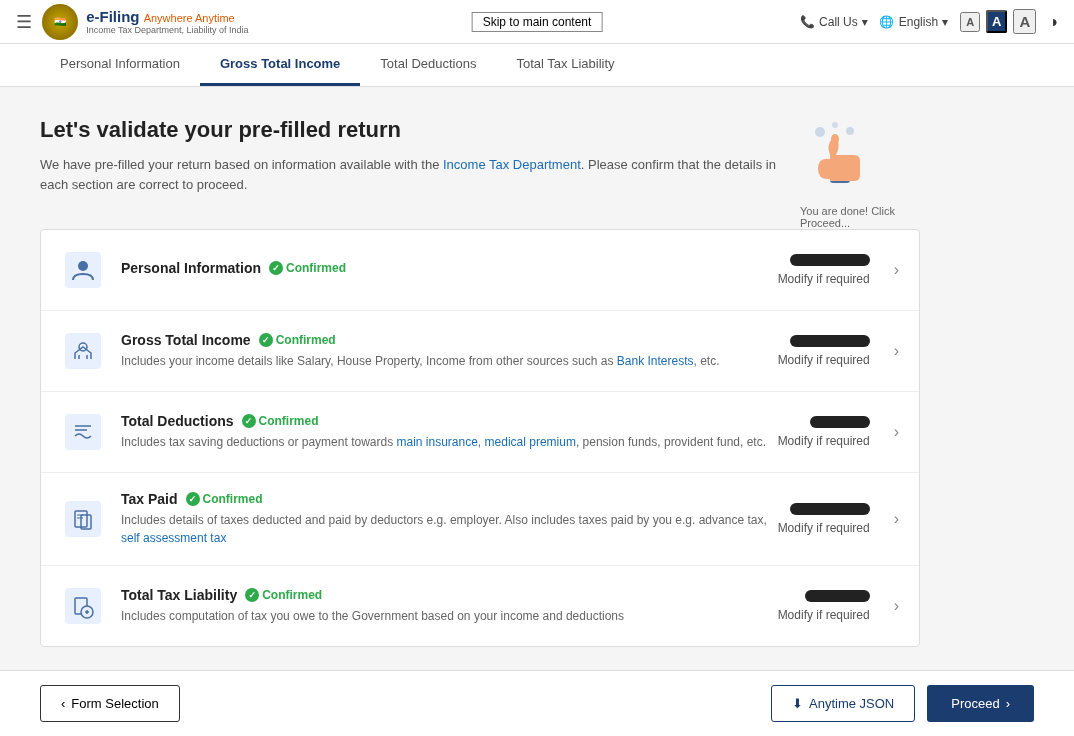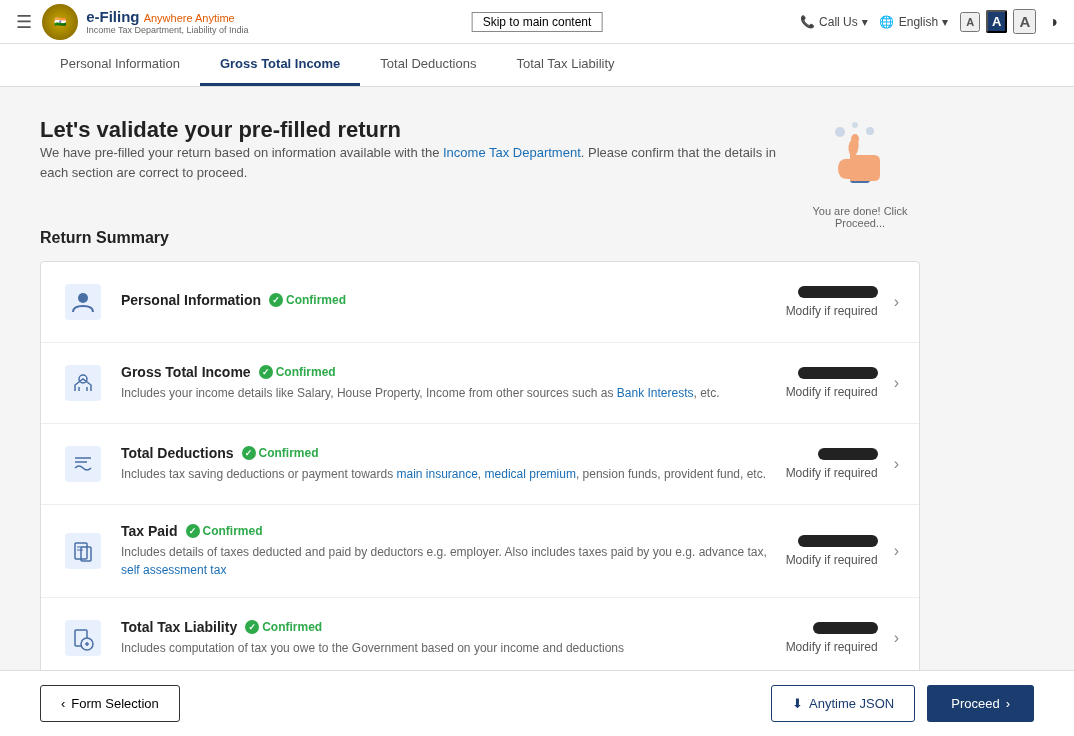--- a/index.html
+++ b/index.html
@@ -65,41 +65,40 @@
     
     .main-content {
       padding: 30px 40px;
       max-width: 960px;
     }
 
     .page-title {
       font-size: 22px;
       font-weight: bold;
       color: #222;
-      margin-bottom: 0;
+      margin-bottom: 12px;
     }
 
     .page-subtitle {
       font-size: 13px;
       color: #555;
       line-height: 1.5;
       margin-bottom: 24px;
     }
     .page-subtitle a, .page-subtitle span.link { color: #1a6eb5; }
 
     
     .hero-area {
       display: flex;
       justify-content: space-between;
       align-items: flex-start;
     }
     .hero-text-area { flex: 1; }
     .hero-illustration {
       width: 120px;
-      text-align: center;
       font-size: 11px;
       color: #666;
     }
     .thumbs-up-svg { margin-bottom: 6px; }
 
     .section-title {
       font-size: 16px;
       font-weight: bold;
       color: #222;
       margin-bottom: 14px;
@@ -163,21 +162,21 @@
     .row-desc {
       font-size: 12px;
       color: #666;
       line-height: 1.5;
     }
     .row-desc a, .row-desc span.link { color: #1a6eb5; }
 
     .row-action {
       display: flex;
       align-items: center;
-      gap: 16px;
+      gap: 24px;
       text-align: center;
     }
     .redacted-bar {
       height: 12px;
       background: #222;
       border-radius: 6px;
       width: 80px;
     }
     .modify-text { font-size: 12px; color: #555; }
     .chevron-right { font-size: 16px; color: #888; }
@@ -304,21 +303,20 @@
             <path d="M30 38 Q26 28 32 22 Q36 18 38 24 Q40 30 36 38 Z" fill="#f4a87a"></path>
             <path d="M50 38 L54 38 Q60 38 60 44 L60 58 Q60 64 54 64 L30 64 L30 38 Z" fill="#f4a87a"></path>
 
             <ellipse cx="35" cy="22" rx="4" ry="5" fill="#f4a87a"></ellipse>
           </svg>
         </div>
         <div>You are done! Click Proceed...</div>
       </div>
     </div>
 
-    <h2 class="section-title">Return Summary</h2>
 
     <div class="summary-card">
 
       <div class="summary-row">
         <div class="row-icon">
           <svg width="36" height="36" viewBox="0 0 36 36" fill="none" xmlns="http://www.w3.org/2000/svg">
             <rect width="36" height="36" rx="4" fill="#e8f0fe"></rect>
             <circle cx="18" cy="14" r="5" fill="#4a6fa5"></circle>
             <path d="M8 28 Q8 22 18 22 Q28 22 28 28" stroke="#4a6fa5" stroke-width="2" fill="none"></path>
           </svg>

